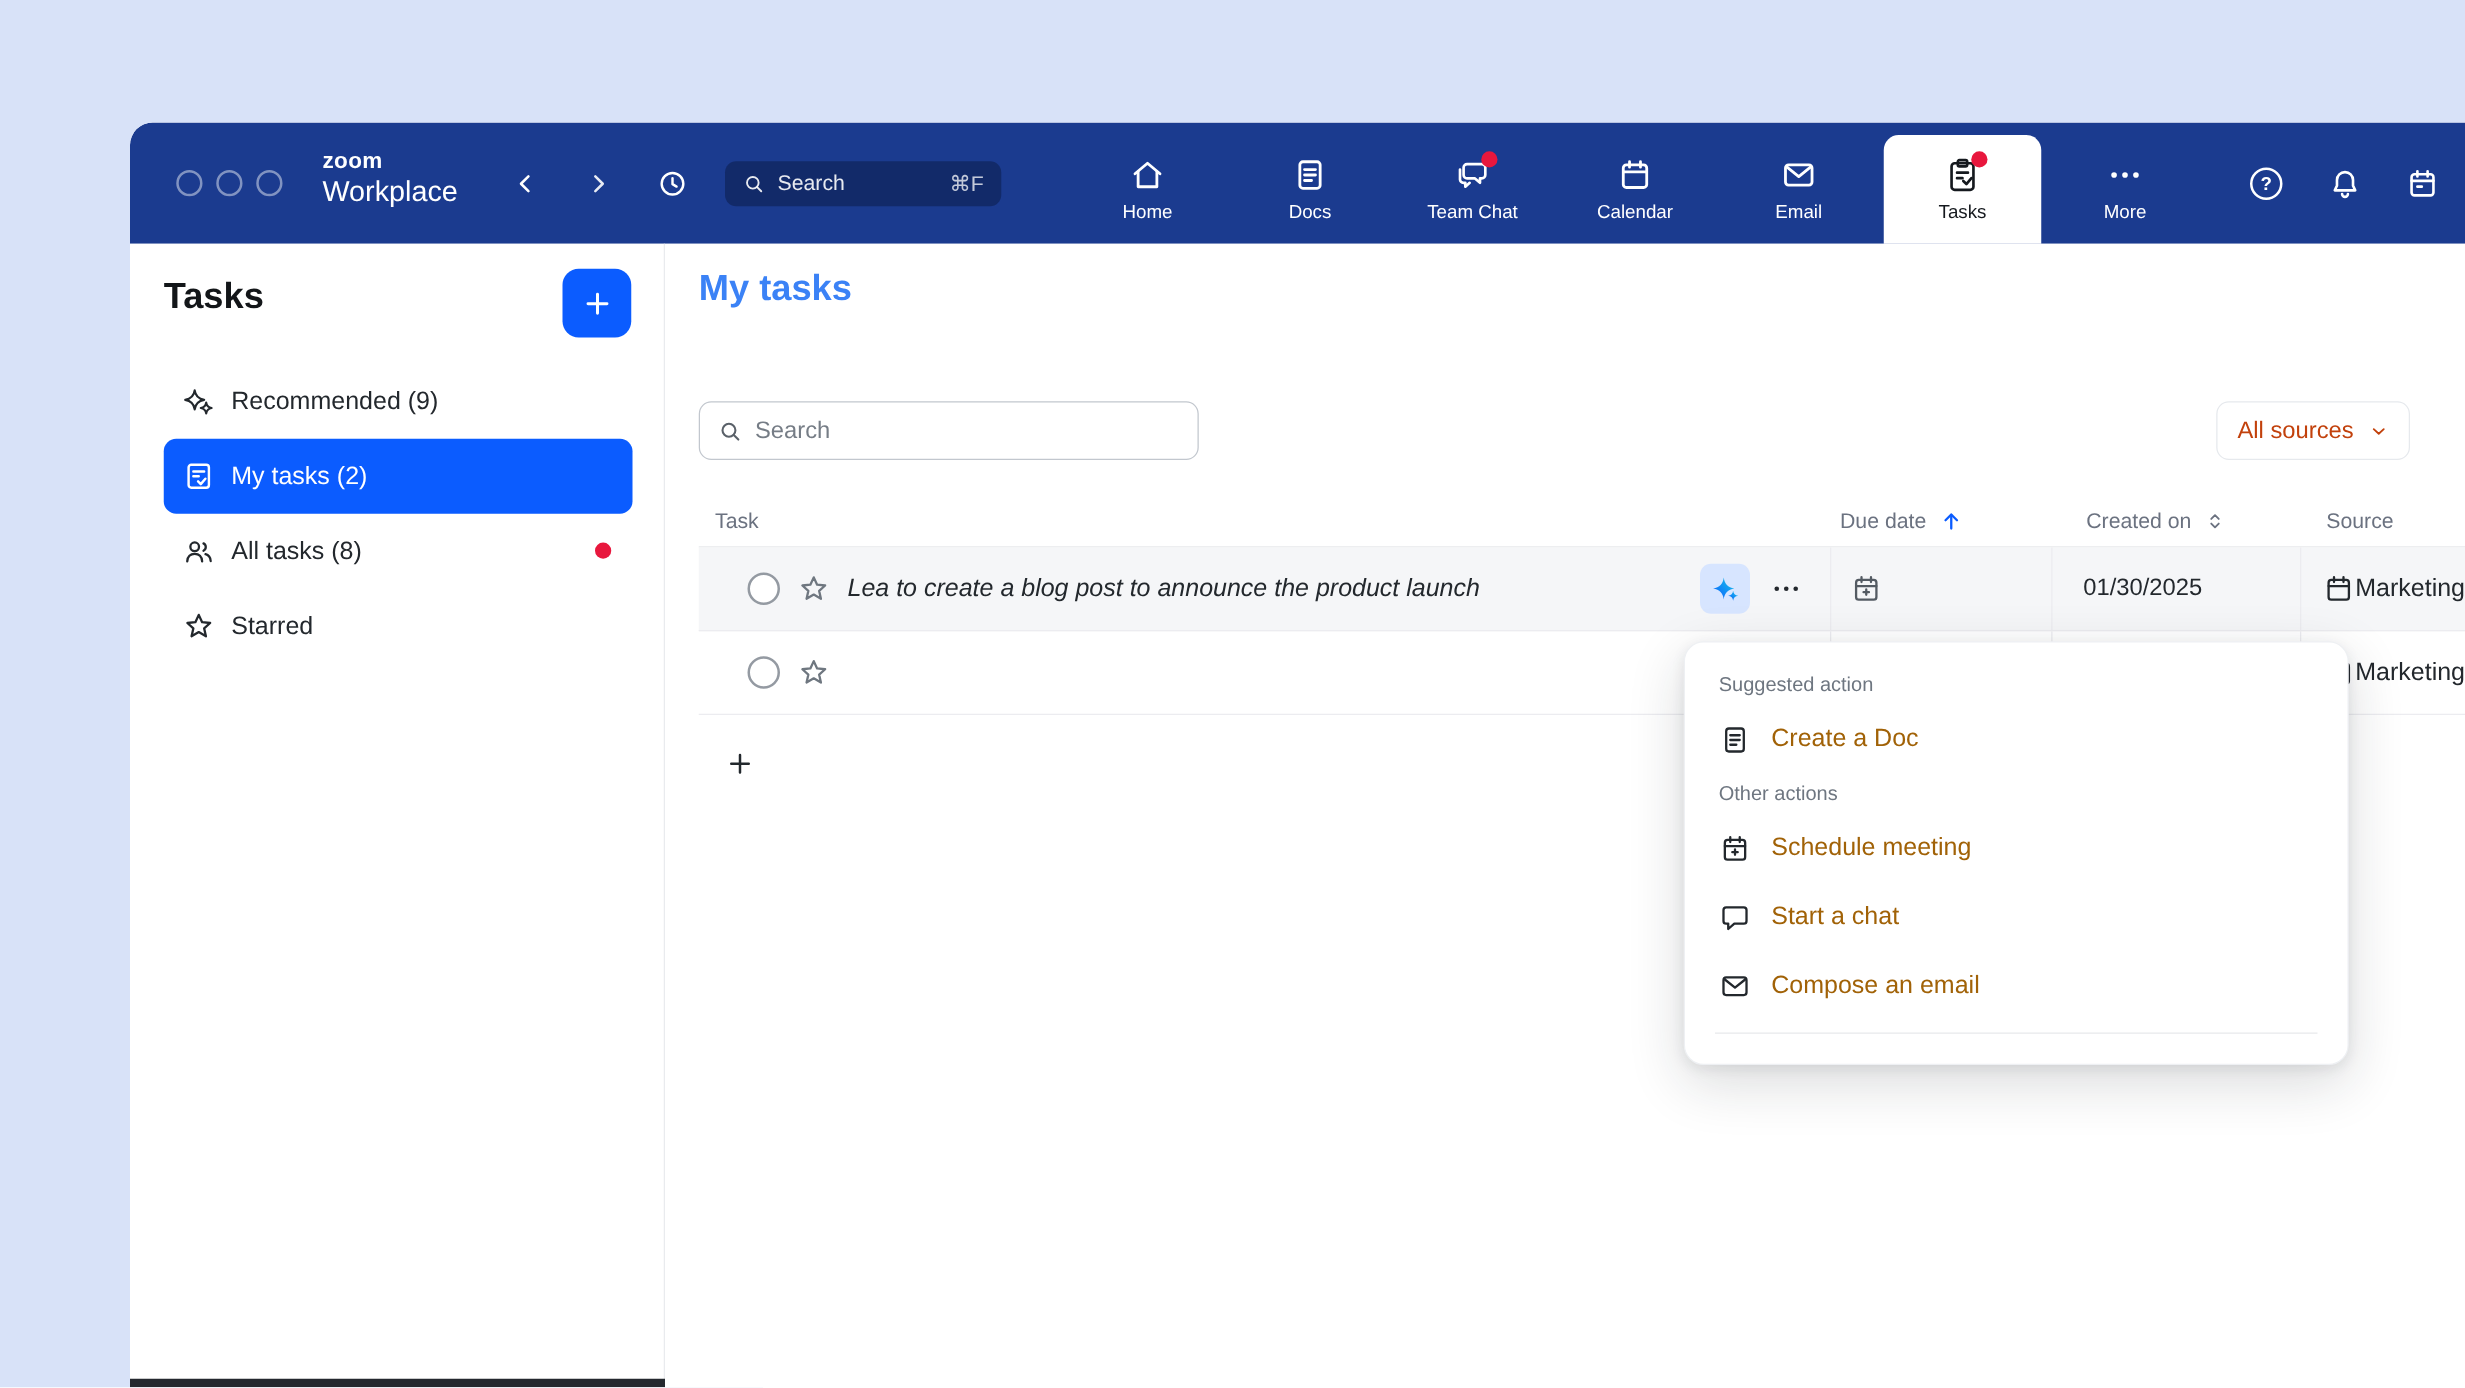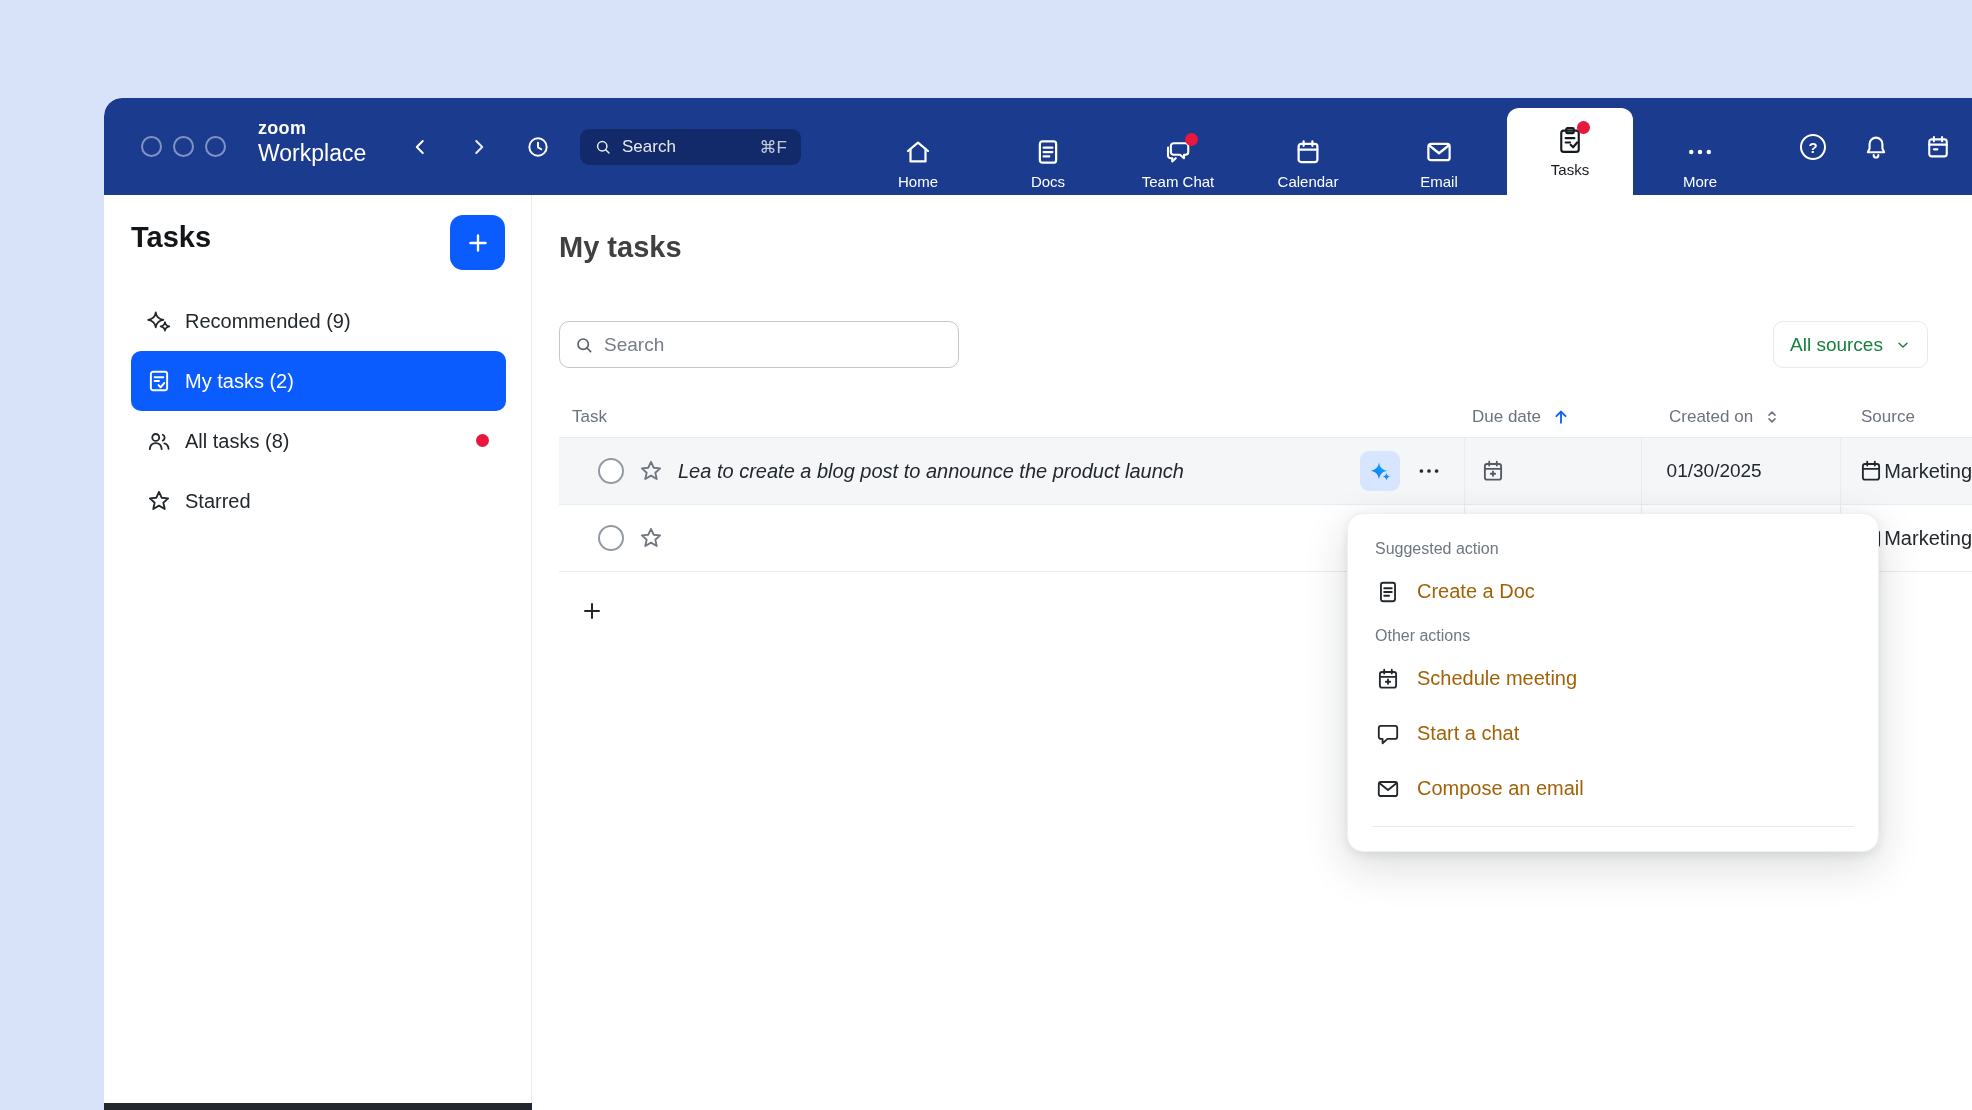--- a/index.html
+++ b/index.html
@@ -23,21 +23,21 @@
   .tb-btn { position:absolute; width:32px; height:32px; display:flex; align-items:center; justify-content:center;
             color:#fff; }
   .chev-left { left:300px; top:33px; }
   .chev-right { left:359px; top:33px; color:rgba(255,255,255,0.9); }
   .history { left:418px; top:33px; }
   .search-pill { position:absolute; left:476px; top:31px; width:221px; height:36px;
                  background:rgba(8,22,60,0.45); border-radius:9px; display:flex; align-items:center;
                  padding:0 14px; gap:10px; color:rgba(255,255,255,0.9); font-size:17px; }
   .search-pill .shortcut { margin-left:auto; color:rgba(255,255,255,0.75); }
 
-  .top-nav-item { position:absolute; top:16px; height:99px; width:110px; display:flex; flex-direction:column;
+  .top-nav-item { position:absolute; top:4px; height:99px; width:110px; display:flex; flex-direction:column;
                   align-items:center; justify-content:center; gap:6px; color:#fff; font-size:15px; }
   .nav-ic { position:relative; width:30px; height:30px; }
   .nav-badge { position:absolute; right:-5px; top:-4px; width:13px; height:13px; border-radius:50%;
                background:#e8173d; }
   .top-nav-item.active { left:1403px; width:126px; top:10px; height:87px; background:#fff; color:#15191e;
                          border-radius:12px 12px 0 0; }
   .topbar-icon { position:absolute; top:34px; width:30px; height:30px; display:flex; align-items:center;
                  justify-content:center; color:#fff; }
   .help-circle { width:26px; height:26px; border-radius:50%; border:2px solid #fff; display:flex;
                  align-items:center; justify-content:center; font-size:15px; font-weight:700; }
@@ -53,30 +53,30 @@
   .side-item { height:60px; display:flex; align-items:center; padding:0 15px; border-radius:10px;
                font-size:20px; color:#23282d; position:relative; }
   .side-item .ic { width:26px; height:26px; margin-right:13px; flex:none; }
   .side-item.selected { background:#0b5cff; color:#fff; }
   .side-dot { position:absolute; right:17px; top:23px; width:13px; height:13px; border-radius:50%;
               background:#e8173d; }
   .sidebar-edge { position:absolute; left:0; bottom:0; width:428px; height:7px; background:#24282e; }
 
   
   .main { position:absolute; left:428px; top:97px; right:0; bottom:0; background:#fff; overflow:hidden; }
-  .main-title { position:absolute; left:27px; top:36px; font-size:29px; font-weight:700; color:#404040; }
+  .main-title { position:absolute; left:27px; top:20px; font-size:29px; font-weight:700; color:#3b82f6; }
   .main-search { position:absolute; left:27px; top:126px; width:400px; height:47px;
                  border:1px solid #c2c7ce; border-radius:10px; display:flex; align-items:center;
                  padding:0 14px; gap:10px; color:#6e7680; background:#fff; }
   .main-search input { border:none; outline:none; flex:1; font-size:19px; color:#23282d; background:transparent;
                        font-family:"Liberation Sans", sans-serif; }
   .main-search input::placeholder { color:#767d86; }
   .sources-btn { position:absolute; left:1241px; top:126px; height:47px; min-width:153px;
                  border:1px solid #e6e9ed; border-radius:10px; background:#fff; display:flex;
-                 align-items:center; gap:12px; padding:0 16px; font-size:19px; color:#15803d; }
+                 align-items:center; gap:12px; padding:0 16px; font-size:19px; color:#c2410c; }
 
   .table { position:absolute; left:27px; top:201px; right:0; }
   .t-head { height:42px; display:flex; align-items:center; border-bottom:1px solid #e7e9ec;
             color:#6b7280; font-size:17px; }
   .col-task { width:908px; padding-left:13px; }
   .col-due { width:177px; padding-left:5px; display:flex; align-items:center; gap:10px; }
   .col-created { width:200px; padding-left:25px; display:flex; align-items:center; gap:10px; }
   .col-source { flex:1; padding-left:17px; }
 
   .t-row { height:67px; display:flex; align-items:stretch; border-bottom:1px solid #ececf0;

